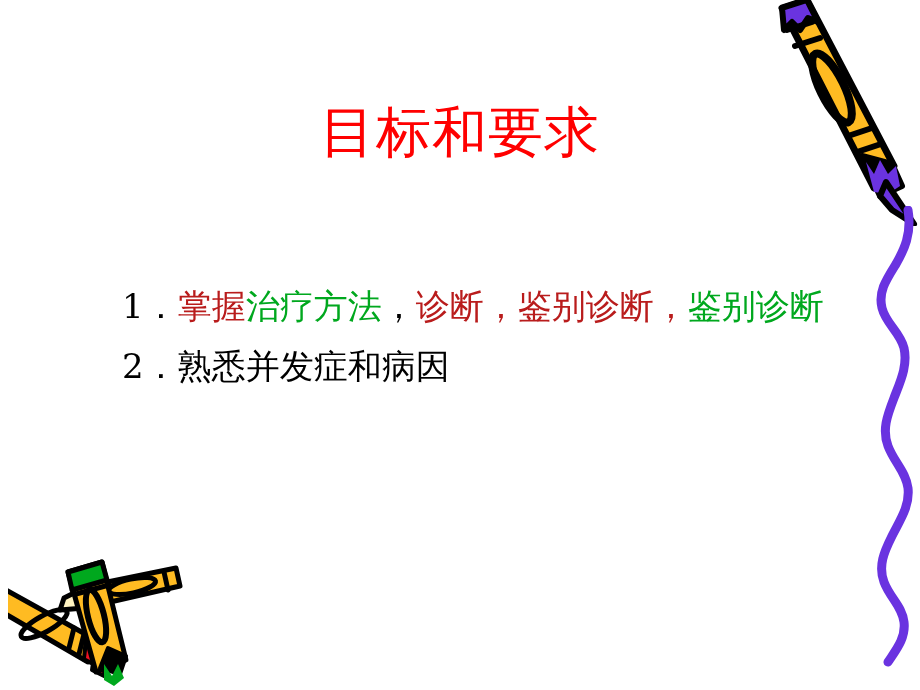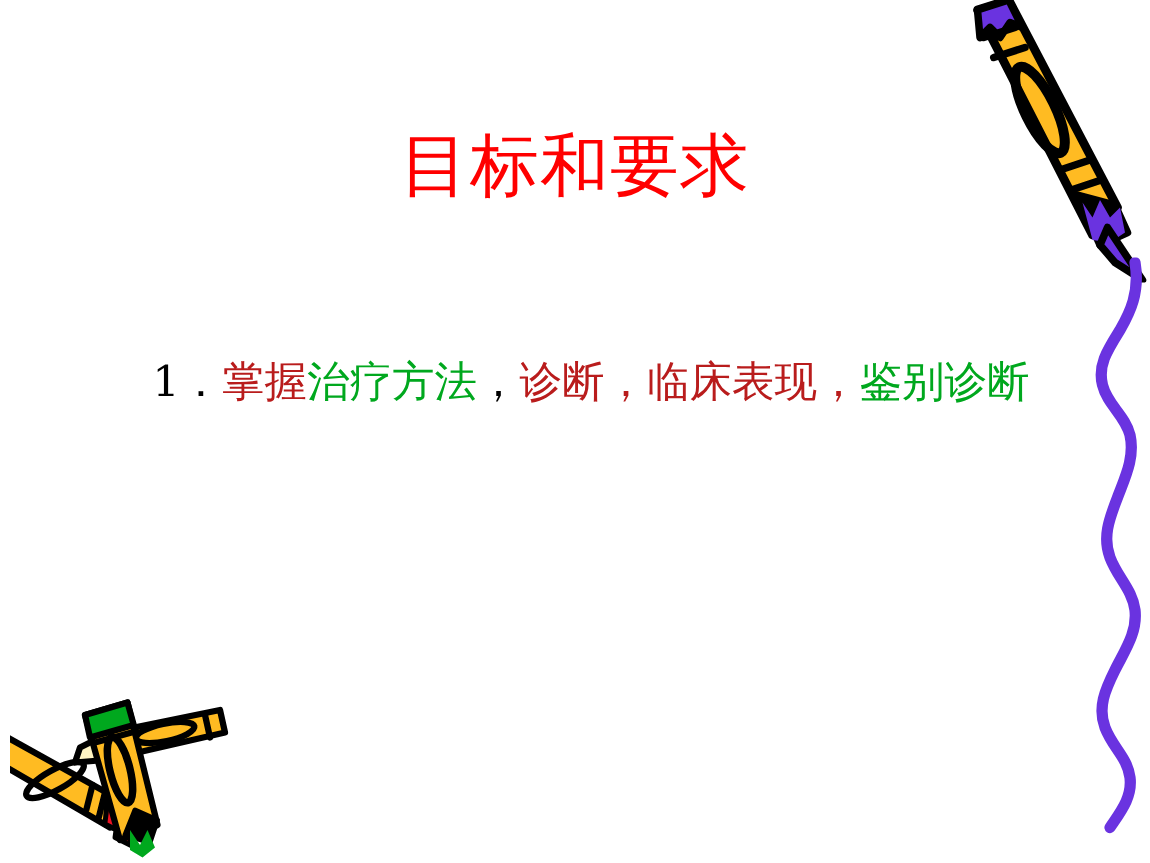--- a/index.html
+++ b/index.html
@@ -158,19 +158,22 @@
         <polygon points="96,136 104,148 110,136 116,150 106,158 96,152" fill="#00a81e"></polygon>
       </g>
     </svg>
   </div>
 
   <div id="slide-title">目标和要求</div>
 
   <div id="body-block">
 
     <div class="bullet-line bullet-1">
-      <span class="seg-black">1．</span><span class="seg-red">掌握</span><span class="seg-green">治疗方法</span><span class="seg-black">，</span><span class="seg-red">诊断，临床表现，</span><span class="seg-green">鉴别诊断</span>
+      <span class="seg-black">1．</span><span class="seg-red">掌握</span><span class="seg-green">治疗方法</span><span class="seg-black">，</span><span class="seg-red">诊断，鉴别诊断，</span><span class="seg-green">鉴别诊断</span>
     </div>
 
+    <div class="bullet-line bullet-2">
+      <span class="seg-black">2．</span><span class="seg-black">熟悉并发症和病因</span>
+    </div>
 
   </div>
 
 </div>
 
 </body></html>

